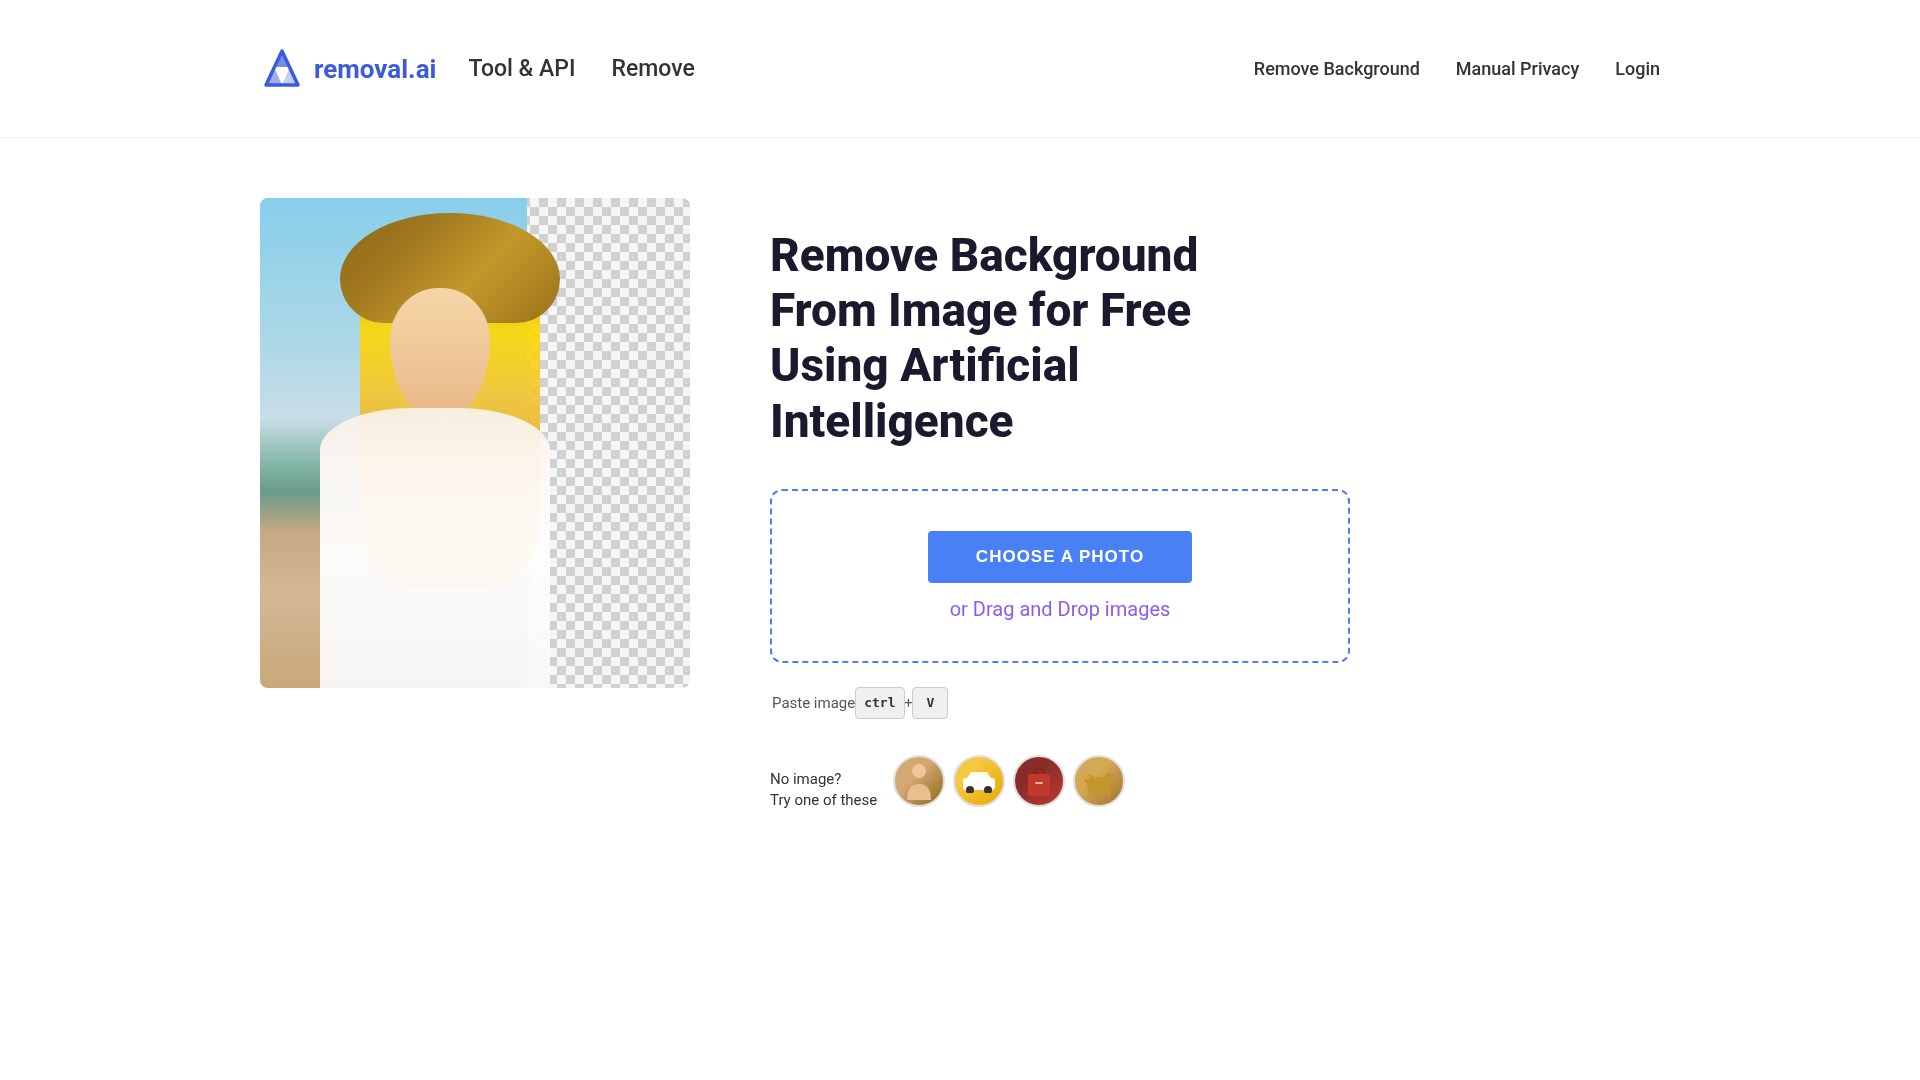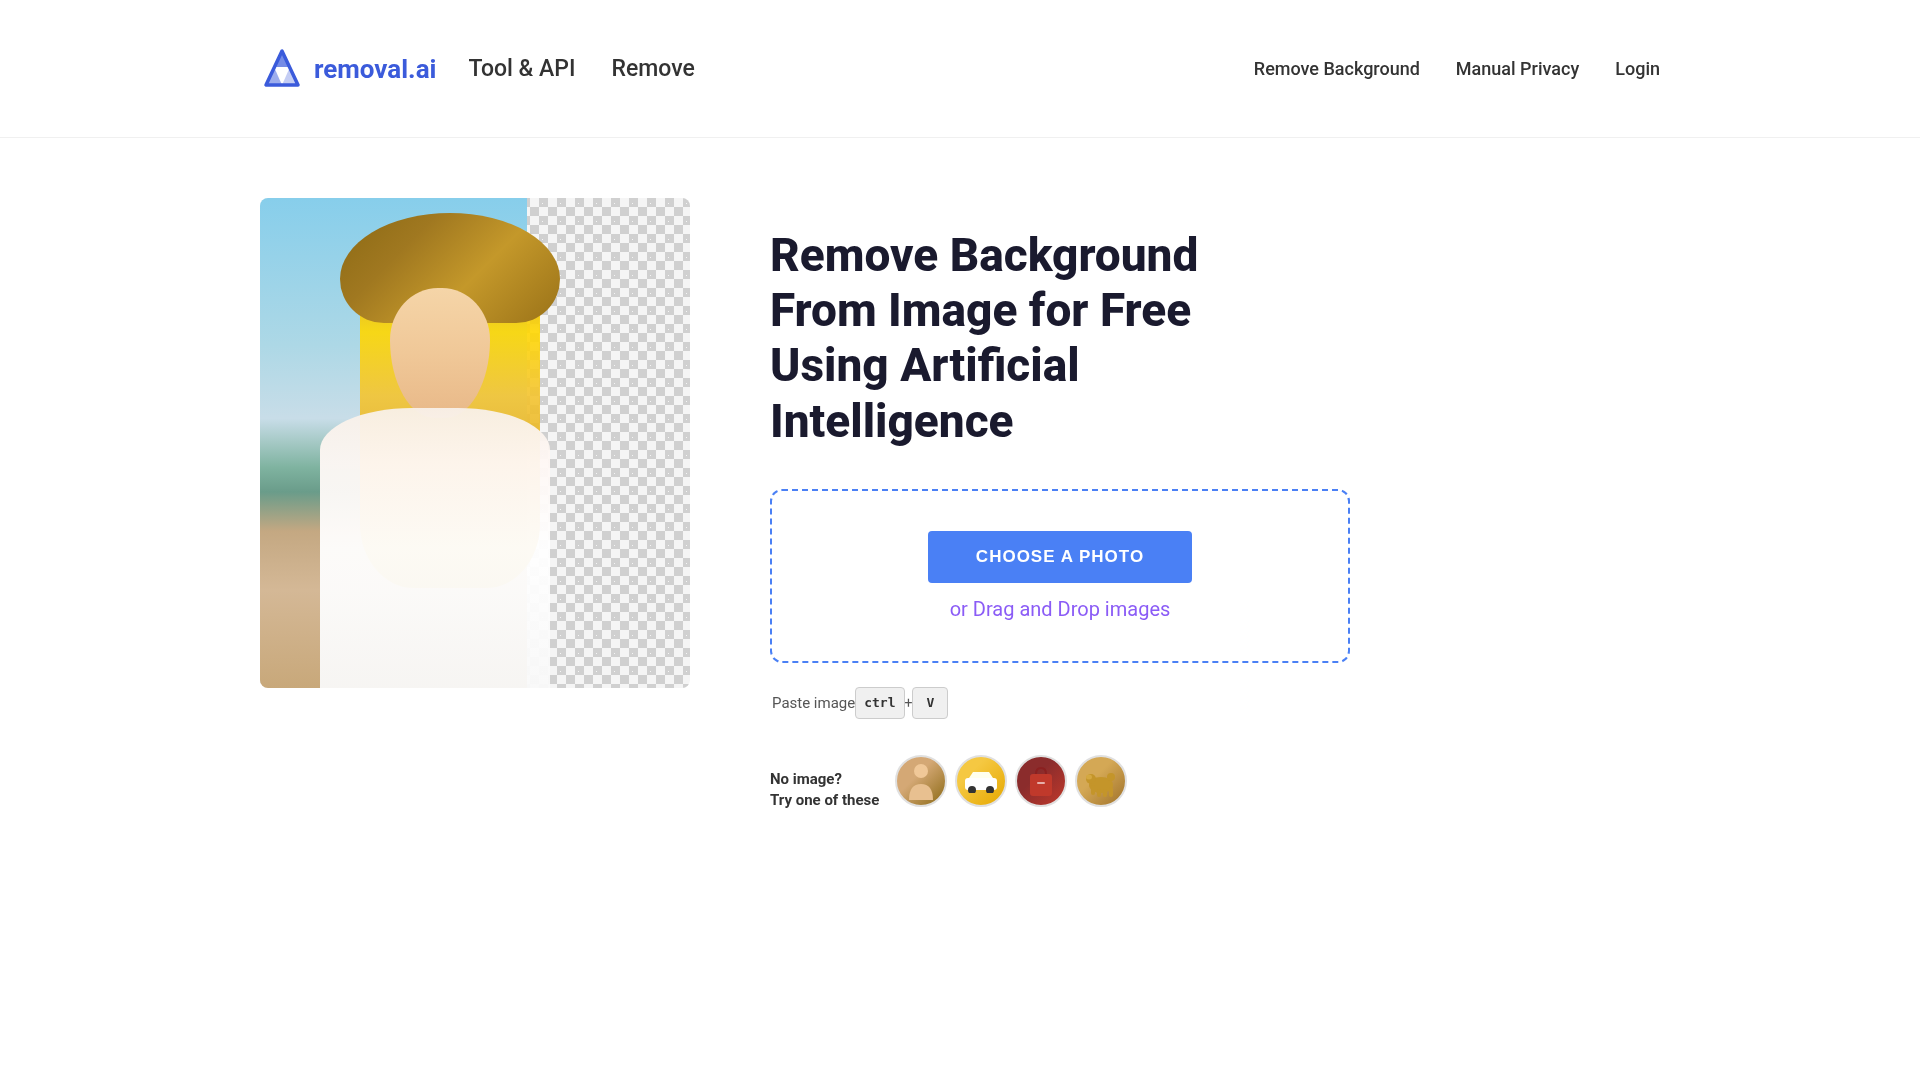--- a/index.html
+++ b/index.html
@@ -161,21 +161,21 @@
     
     .sample-row {
       display: flex;
       align-items: center;
       gap: 16px;
       margin-bottom: 28px;
     }
     .no-image-text {
       font-size: 15px;
       color: #333;
-      font-weight: 700;
+      font-weight: 400;
       line-height: 1.4;
       margin-top: 18px;
     }
     .sample-thumbnails {
       display: flex;
       gap: 8px;
     }
     .thumb {
       width: 52px;
       height: 52px;

